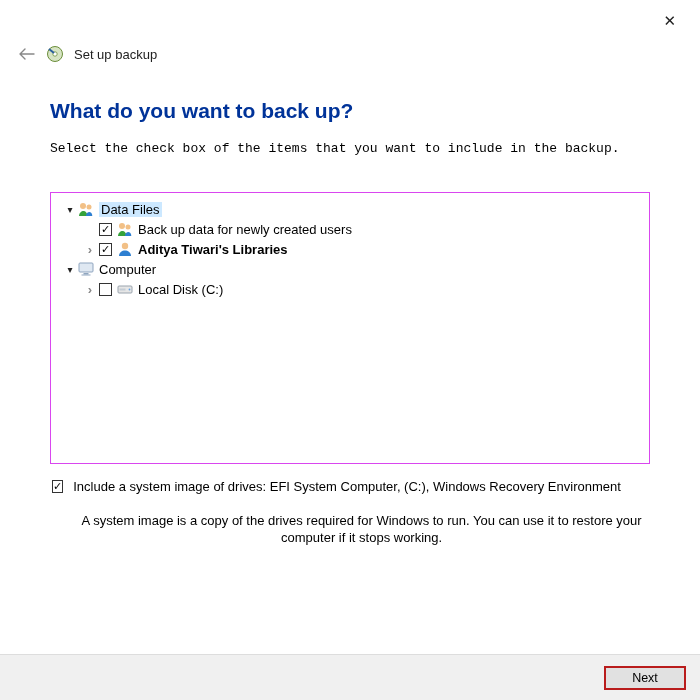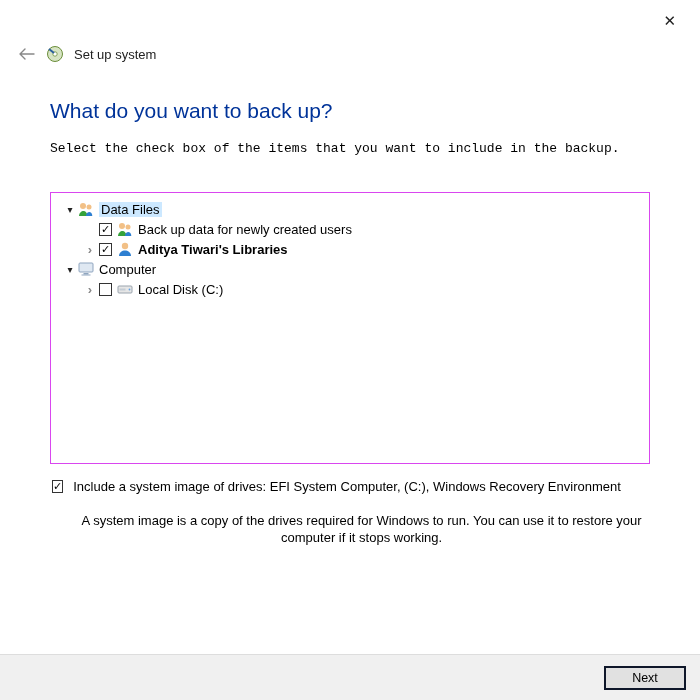--- a/index.html
+++ b/index.html
@@ -44,21 +44,21 @@
   }
   .header-title {
     color: #222;
     font-size: 13px;
   }
   .content {
     padding: 30px 50px 0 50px;
   }
   h1 {
     color: #003399;
-    font-weight: 400;
+    font-weight: 700;
     font-size: 21px;
     margin: 6px 0 18px 0;
   }
   .subtitle {
     font-size: 13px;
     color: #000;
     margin-bottom: 36px;
     font-family: Liberation Mono, monospace;
   }
   .tree-box {
@@ -136,21 +136,21 @@
     min-width: 82px;
     height: 24px;
     font-size: 12.5px;
     font-family: inherit;
     background: #e1e1e1;
     border: 1px solid #adadad;
     cursor: pointer;
     padding: 0 12px;
   }
   .btn.primary {
-    border: 2px solid #0f172a;
+    border: 2px solid #b91c1c;
     background: #e1e1e1;
     padding: 0 11px;
     height: 24px;
   }
 </style>
 </head>
 <body>
 
 <div class="close-btn">
   <span>✕</span>
@@ -162,21 +162,21 @@
         <path d="M6 1 L1 6 L6 11 M1 6 H15" stroke="#888" stroke-width="1.4" fill="none" stroke-linecap="round" stroke-linejoin="round"></path>
       </svg>
   </span>
   <span class="wizard-icon">
     <svg width="18" height="18" viewBox="0 0 18 18">
         <circle cx="9" cy="9" r="7.5" fill="#d7e4c4" stroke="#6b8e3a" stroke-width="1"></circle>
         <circle cx="9" cy="9" r="2.2" fill="#fff" stroke="#6b8e3a" stroke-width="0.8"></circle>
         <path d="M3 4 L8 8" stroke="#2b5f9e" stroke-width="2"></path>
       </svg>
   </span>
-  <span class="header-title">Set up system</span>
+  <span class="header-title">Set up backup</span>
 </div>
 
 <div class="content">
   <h1>What do you want to back up?</h1>
   <div class="subtitle">Select the check box of the items that you want to include in the backup.</div>
 
   <div class="tree-box">
 
     <div class="tree-row l1">
       <span class="chevron down"></span>

